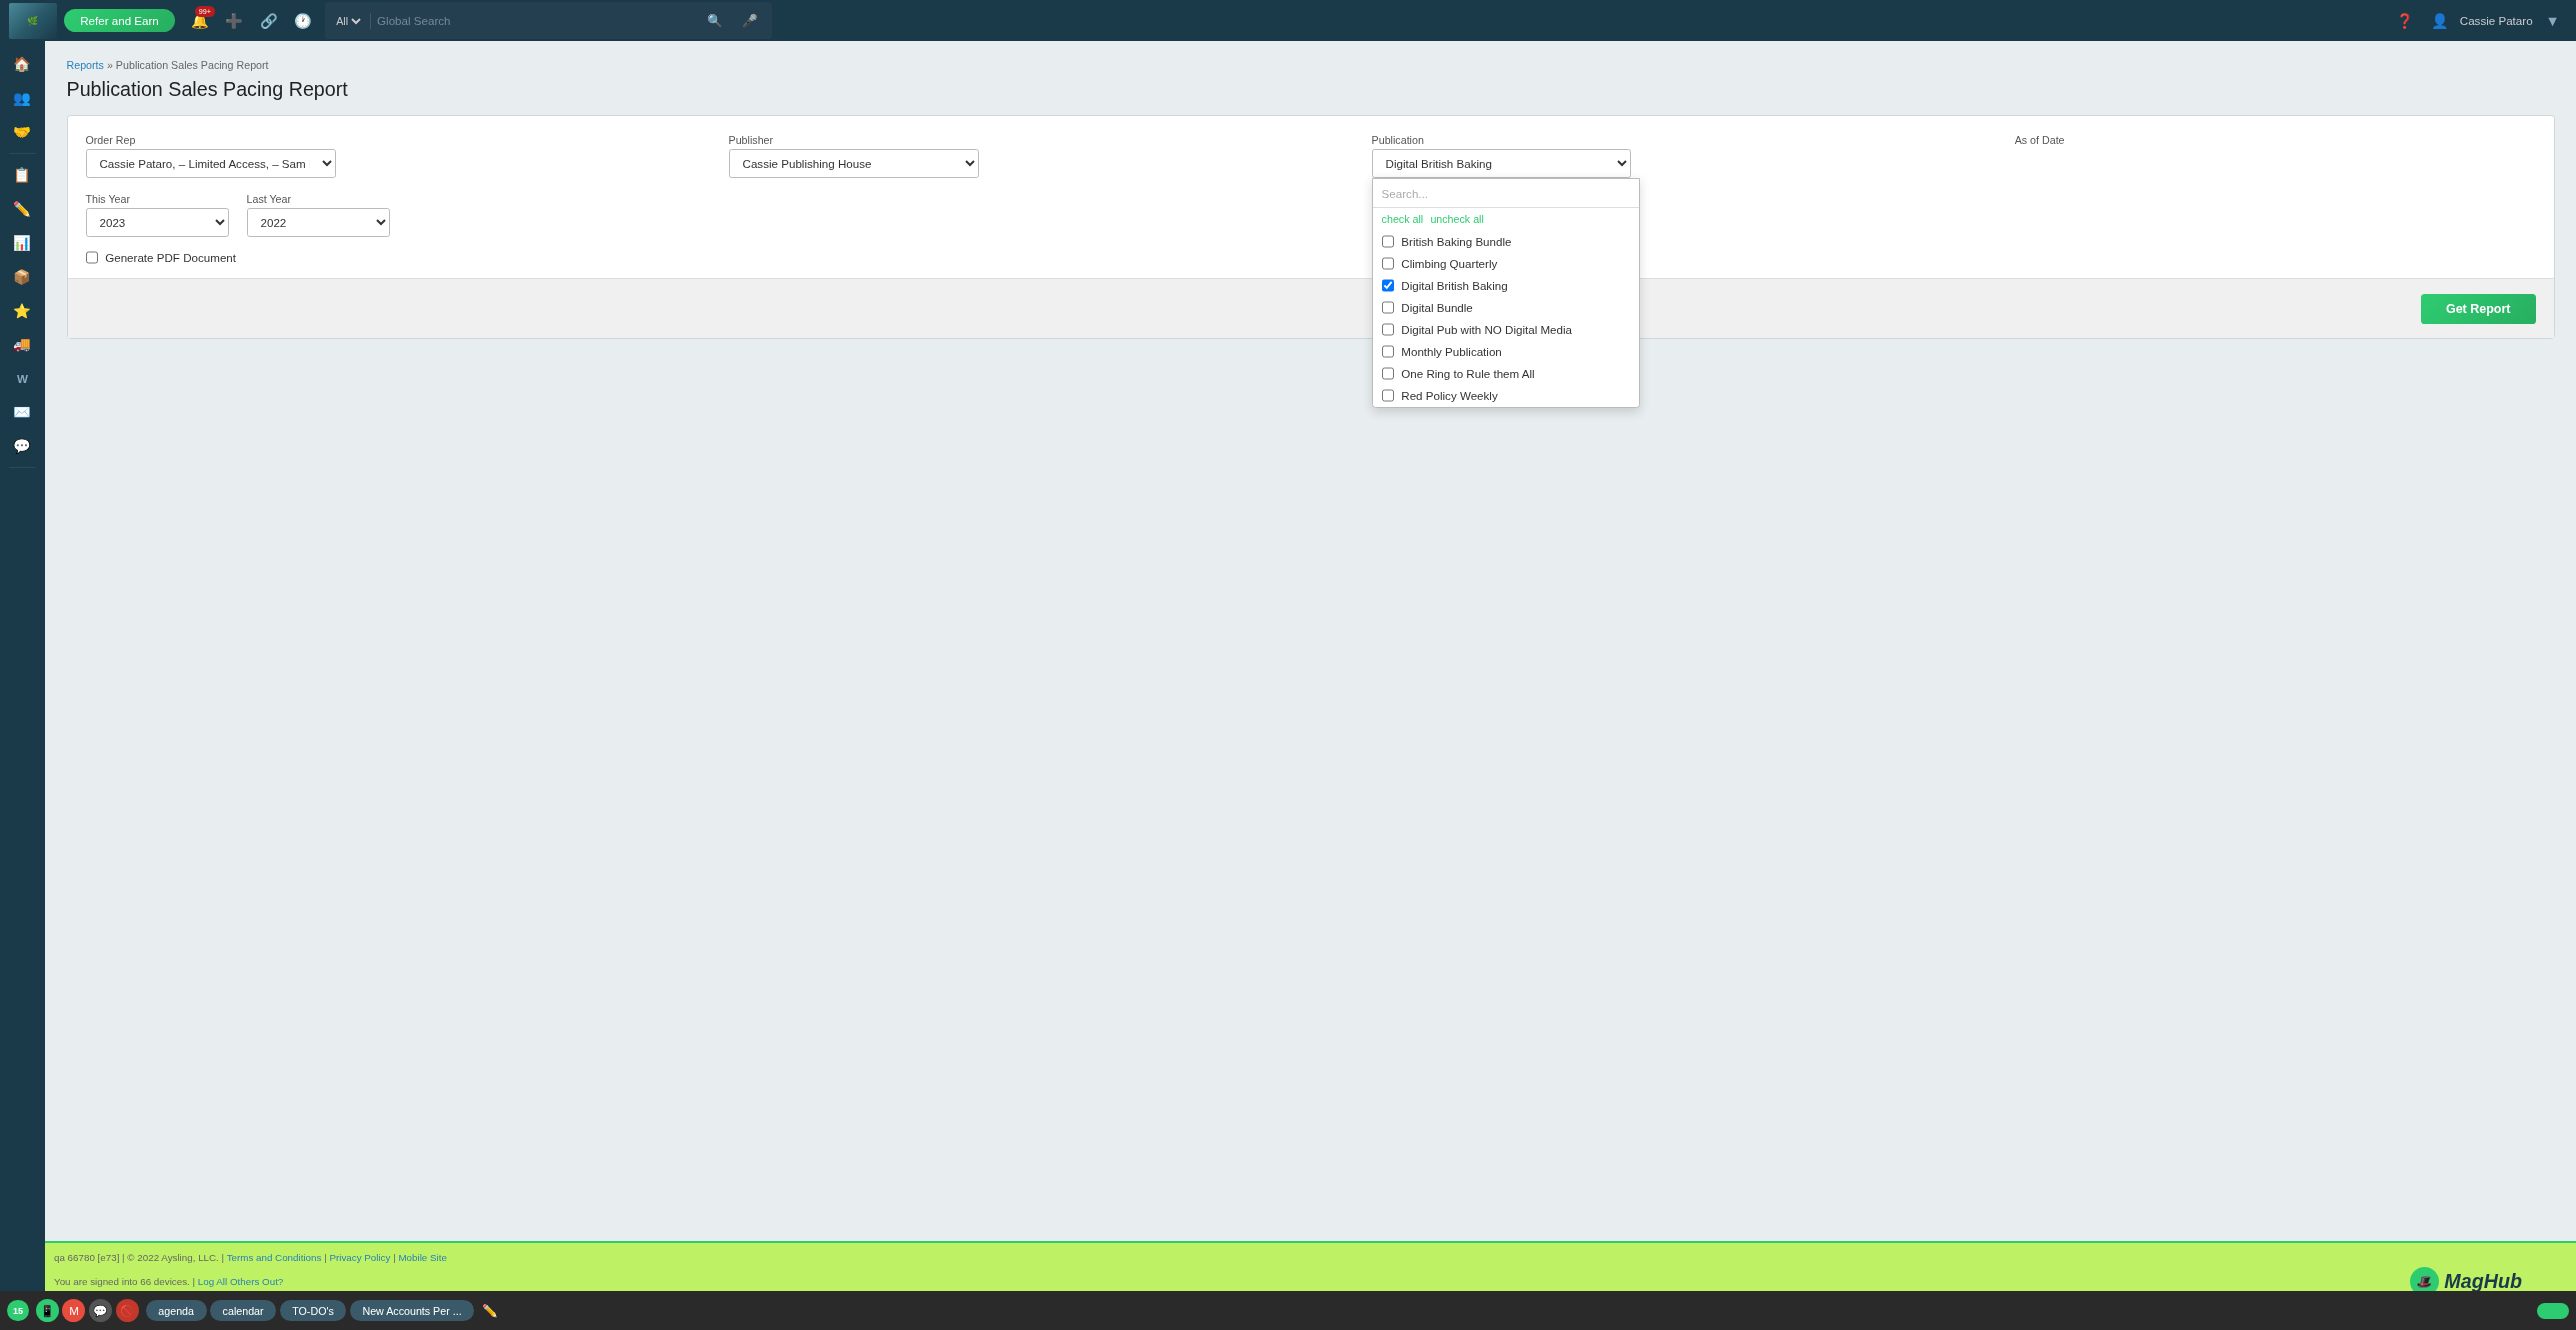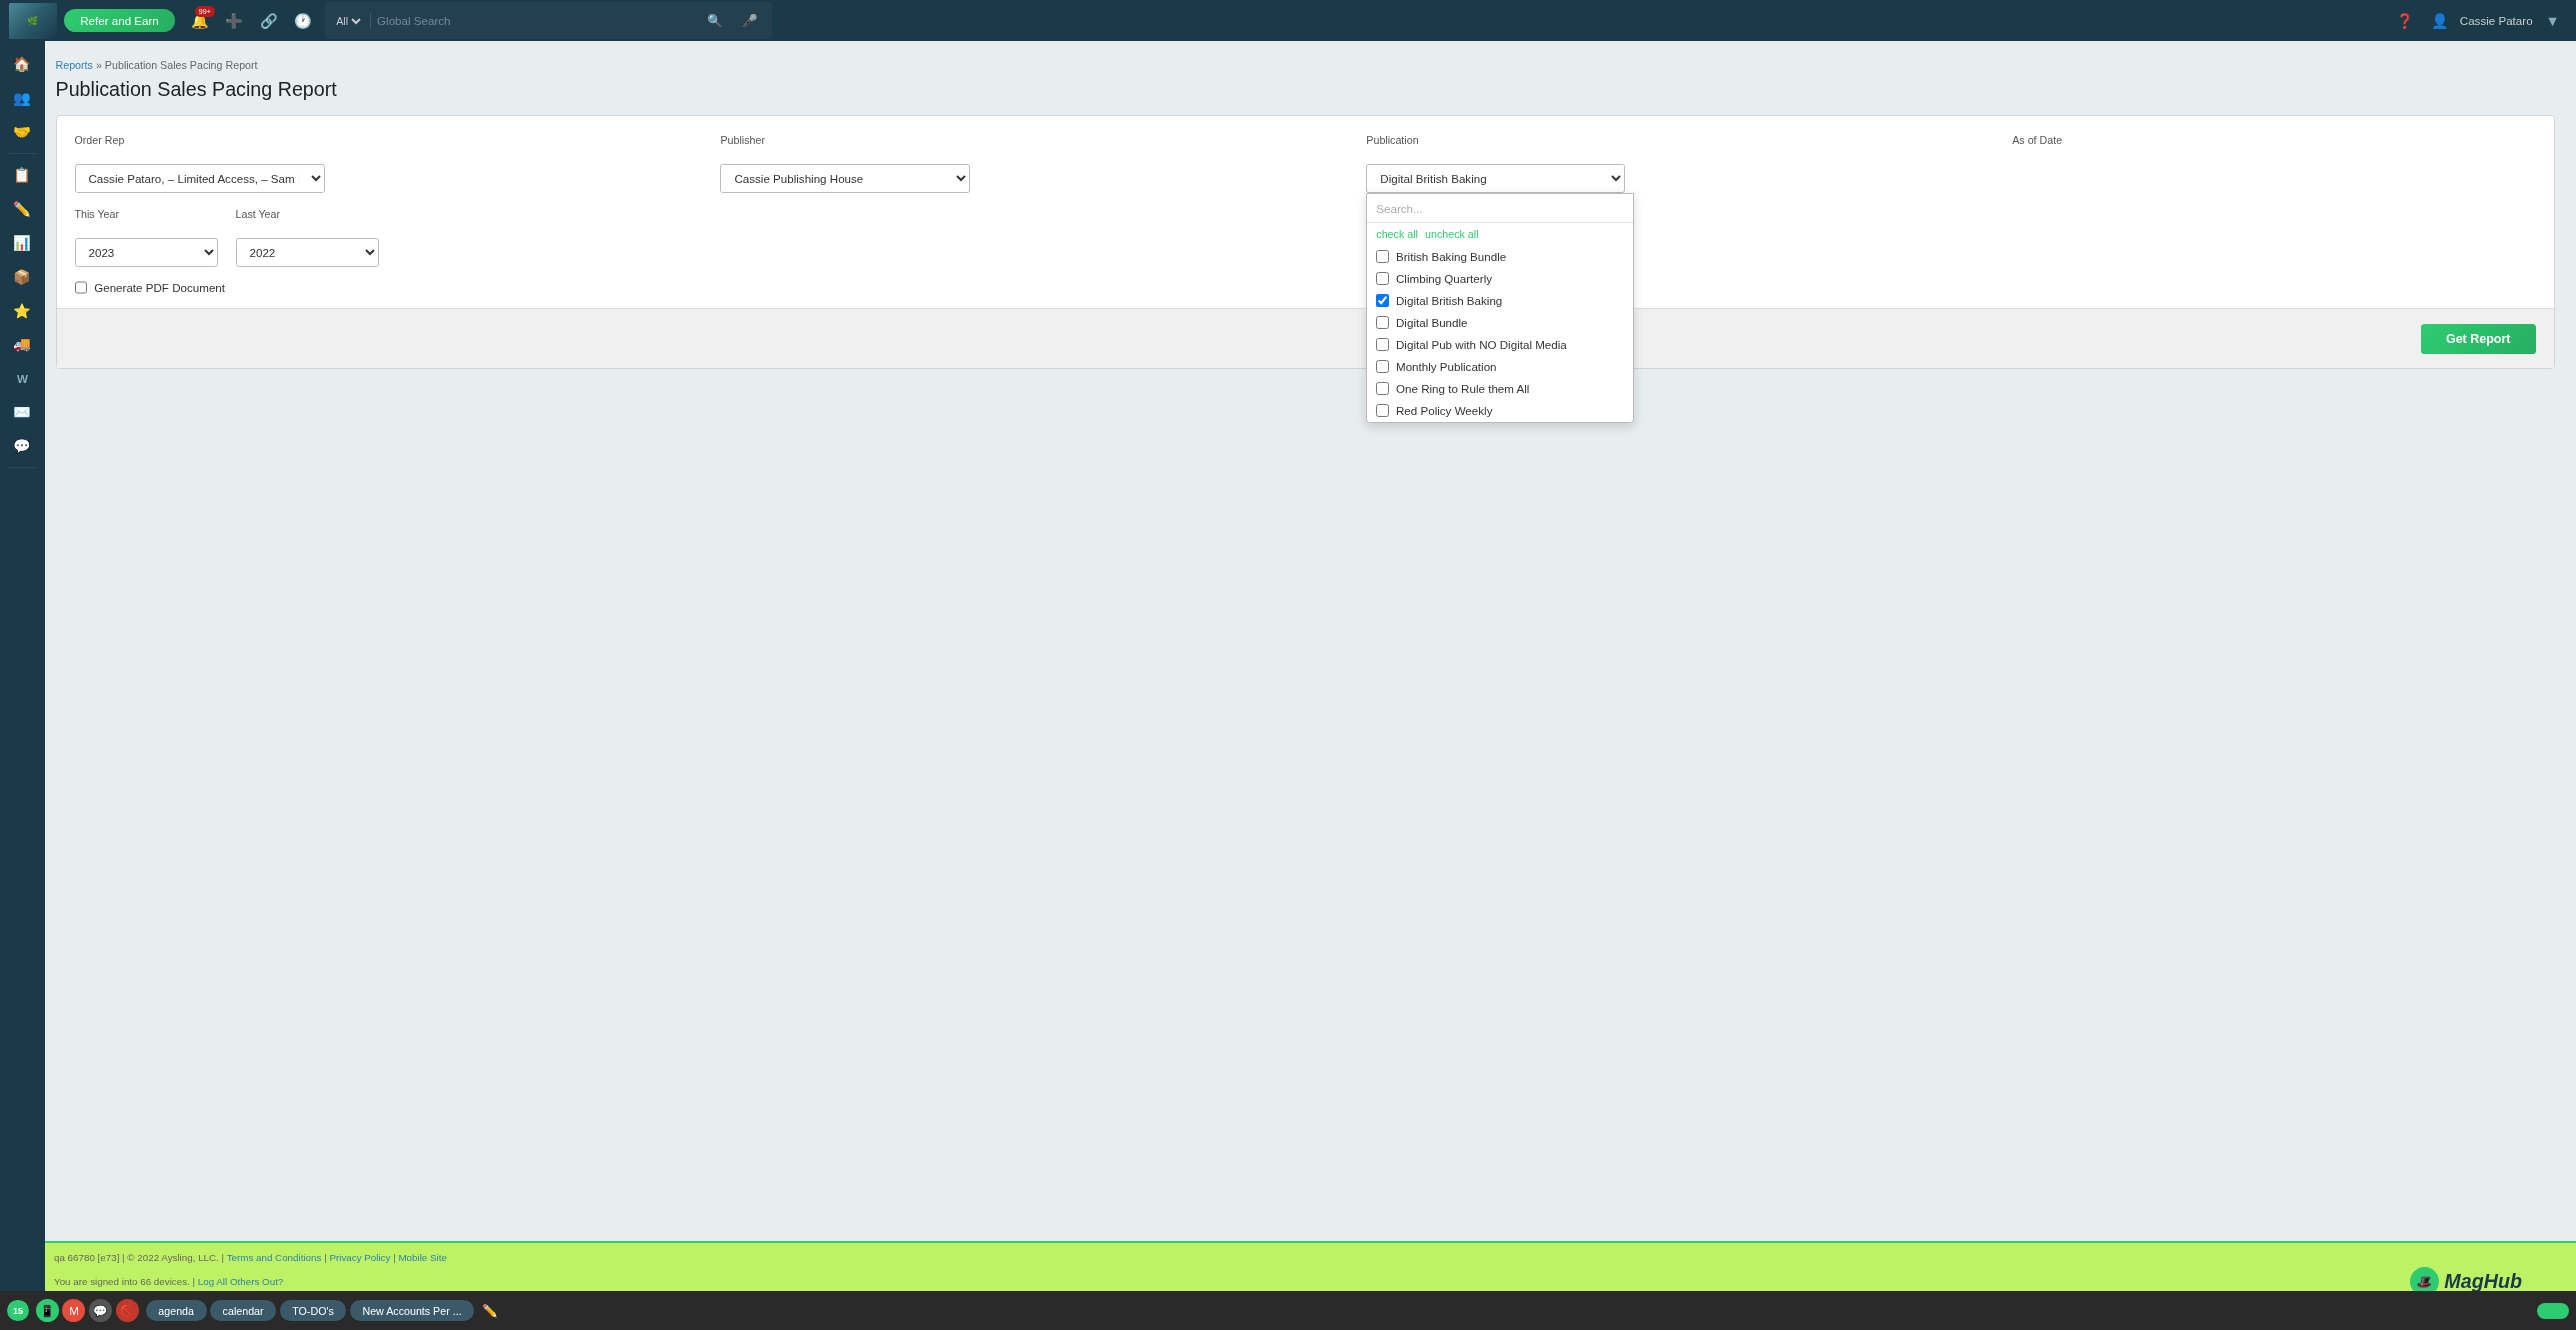--- a/index.html
+++ b/index.html
@@ -149,21 +149,21 @@
     .sidebar-item.active { color: #2ecc71; }
     .sidebar-divider { width: 27px; height: 0.9px; background: #2a4a5a; margin: 3.6px 0; }
     .sidebar-bottom {
       margin-top: auto;
       margin-bottom: 9px;
     }
 
     
     .main-content {
       margin-top: 41px;
-      margin-left: 34px;
+      margin-left: 45px;
       padding: 18px 21.5px;
       min-height: calc(100vh - 41px - 89px);
     }
     .breadcrumb {
       font-size: 10.7px;
       color: #666;
       margin-bottom: 7.2px;
     }
     .breadcrumb a {
       color: #2980b9;
@@ -185,21 +185,21 @@
     }
     .form-row {
       display: flex;
       gap: 18px;
       margin-bottom: 14.3px;
       align-items: flex-start;
     }
     .form-group {
       display: flex;
       flex-direction: column;
-      gap: 18px;
+      gap: 3px;
     }
     .form-group label {
       font-size: 10.7px;
       color: #555;
       font-weight: 500;
     }
     .form-select {
       border: 0.9px solid #bbb;
       border-radius: 2.7px;
       padding: 5.4px 9px;

